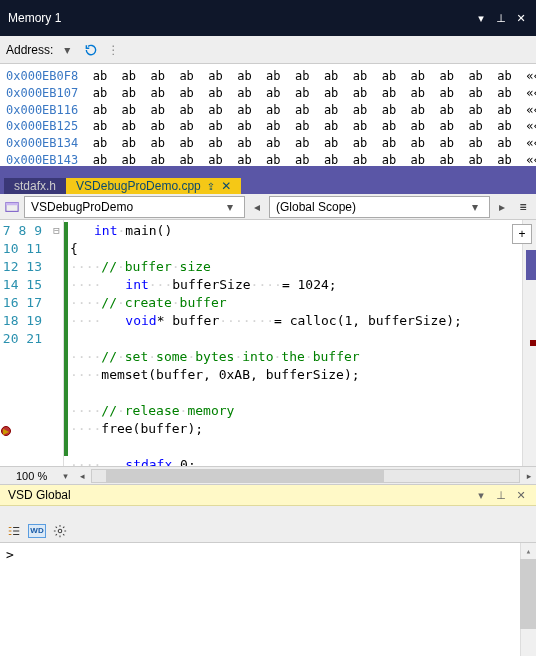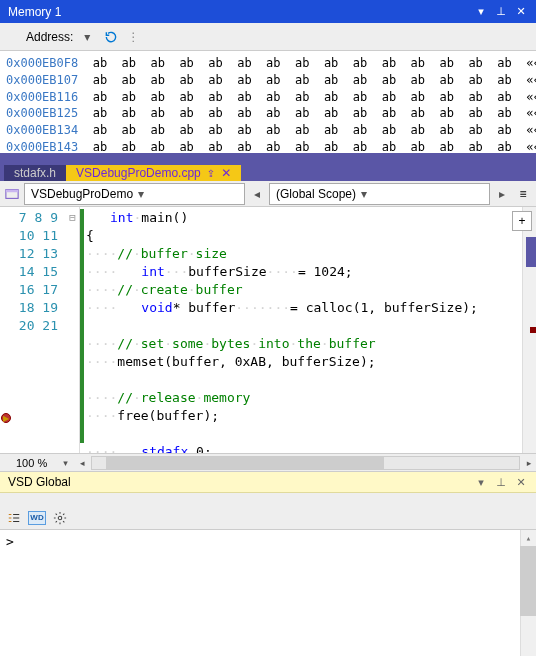--- a/index.html
+++ b/index.html
@@ -1,45 +1,45 @@
 <!DOCTYPE html>
 <html><head>
 <meta charset="utf-8">
 <style>
 * { margin: 0; padding: 0; box-sizing: border-box; }
 body { font-family: "Segoe UI", Arial, sans-serif; font-size: 12px; background: #eee; width: 536px; height: 656px; overflow: hidden; color: #000; }
-.pane-header { background: #1d4ed8; color: #fff; height: 23px; display: flex; align-items: center; padding: 0 8px; justify-content: space-between; }
+.pane-header { background: #0f172a; color: #fff; height: 36px; display: flex; align-items: center; padding: 0 8px; justify-content: space-between; }
 .pane-header-right { display: flex; gap: 6px; align-items: center; }
 .pane-title { font-size: 12px; }
 .hbtn { width: 14px; height: 14px; color: #fff; display: flex; align-items: center; justify-content: center; cursor: pointer; font-size: 11px; }
 .memory-toolbar { background: #eee; height: 28px; display: flex; align-items: center; padding: 0 6px; gap: 6px; border-bottom: 1px solid #ccc; }
-.addr-label { font-size: 12px; margin-left: 20px; }
+.addr-label { font-size: 12px; }
 .addr-input { flex: 1; height: 22px; border: 1px solid #999; padding: 0 6px; font-family: inherit; font-size: 12px; background: #fff; }
 .addr-dd { width: 16px; text-align: center; color: #555; }
 .refresh-btn { width: 20px; height: 20px; color: #0066cc; display: flex; align-items: center; justify-content: center; cursor: pointer; font-size: 14px; }
 .refresh-btn svg { width: 14px; height: 14px; }
 .memory-body { background: #fff; font-family: Consolas, monospace; font-size: 12px; padding: 4px 6px; height: 102px; overflow: hidden; white-space: pre; line-height: 1.4; }
 .mem-addr { color: #3a78c4; }
 .mem-bytes { color: #000; }
 .mem-ascii { color: #000; }
 .tabs { background: #5a56a6; height: 28px; display: flex; align-items: flex-end; padding: 0 4px; }
 .tab { height: 16px; display: flex; align-items: center; padding: 0 10px; font-size: 12px; cursor: pointer; }
 .tab.inactive { background: #3a3877; color: #ccc; }
-.tab.active { background: #f5c816; color: #6d28d9; gap: 6px; }
+.tab.active { background: #f5c816; color: #0c4a6e; gap: 6px; }
 .tab-pin { font-size: 10px; }
 .tab-close { font-size: 12px; cursor: pointer; }
 .editor-toolbar { background: #eee; height: 26px; display: flex; align-items: center; padding: 2px 4px; gap: 4px; border-bottom: 1px solid #ccc; }
 .tb-icon { width: 16px; height: 16px; display: flex; align-items: center; justify-content: center; font-size: 10px; }
 .tb-icon svg { width: 14px; height: 14px; }
-.tb-dropdown { flex: 1; height: 22px; border: 1px solid #aaa; background: #fff; display: flex; align-items: center; padding: 0 6px; font-size: 12px; }
+.tb-dropdown { flex: 1; height: 22px; border: 1px solid #aaa; background: #fff; display: flex; align-items: center; padding: 0 6px; justify-content: space-between; font-size: 12px; }
 .tb-arrow { width: 16px; text-align: center; color: #555; }
 .hamburger { width: 18px; text-align: center; }
 .plus-btn { width: 20px; height: 20px; border: 1px solid #aaa; background: #fff; display: flex; align-items: center; justify-content: center; cursor: pointer; float: right; margin: 2px; }
 .editor-area { display: flex; background: #fff; height: 246px; position: relative; }
-.gutter { width: 50px; text-align: right; color: #2b91af; font-family: Consolas, monospace; font-size: 13px; line-height: 18px; padding: 2px 8px 0 0; position: relative; margin-left: 16px; }
+.gutter { width: 50px; text-align: right; color: #2b91af; font-family: Consolas, monospace; font-size: 13px; line-height: 18px; padding: 2px 8px 0 0; position: relative; }
 .outline { width: 14px; border-right: 1px solid #ddd; font-family: Consolas, monospace; font-size: 11px; line-height: 18px; color: #999; padding-top: 2px; text-align: center; }
 .greenbar { width: 4px; background: #2e8b2e; margin-top: 2px; height: 234px; }
 .code { flex: 1; font-family: Consolas, monospace; font-size: 13px; line-height: 18px; padding: 2px 0 0 2px; white-space: pre; overflow: hidden; }
 .ws { color: #d4d4d4; }
 .kw { color: #0000ff; margin-left: 24px; }
 .cm { color: #008000; }
 .bp-margin { position: absolute; left: 0; top: 2px; width: 14px; }
 .bp { position: absolute; left: 1px; width: 10px; height: 10px; background: #b33; border-radius: 50%; border: 1px solid #800; }
 .arrow-bp { position: absolute; left: 3px; color: #c90; font-size: 8px; }
 .scrollmap { width: 14px; background: #f0f0f0; border-left: 1px solid #ddd; position: relative; }

